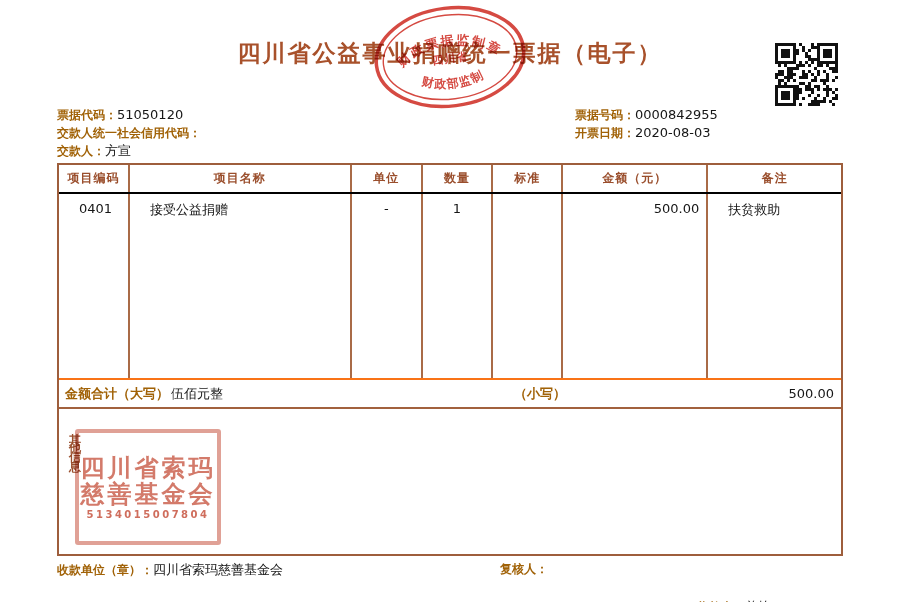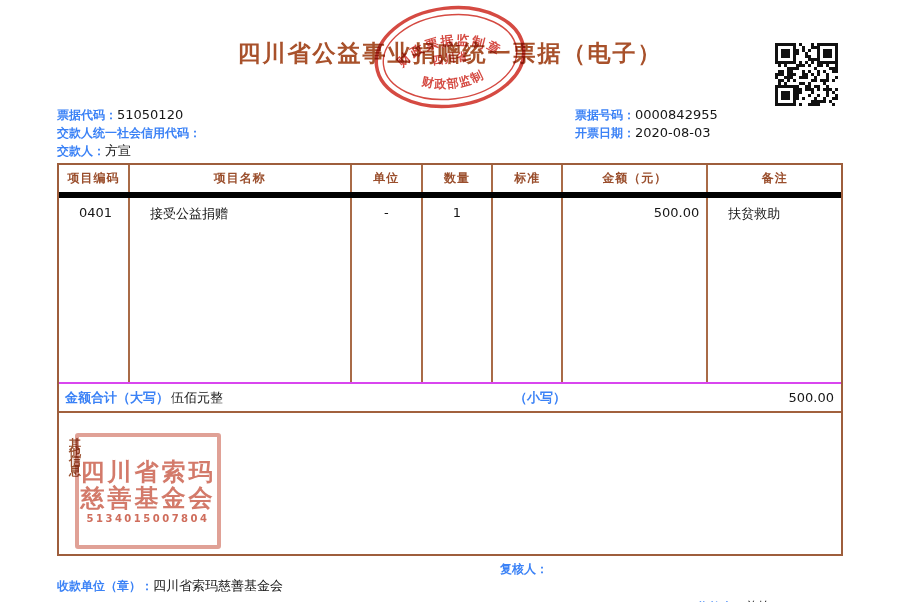--- a/index.html
+++ b/index.html
@@ -19,48 +19,48 @@
   .oval-stamp text, .oval-stamp textPath{
     fill:#cf3128;font-family:"DejaVu Serif","Liberation Serif",serif;font-weight:bold;
   }
   
   .qr{left:775px;top:43px;width:63px;height:63px;}
   
   .hdr{font-size:12px;line-height:18px;}
   .hdr-left{left:57px;top:106px;}
   .hdr-right{left:575px;top:106px;}
   .lbl{
-    color:#3b82f6;font-weight:bold;
+    color:#a16207;font-weight:bold;
     font-family:Liberation Sans, sans-serif;
   }
   .val{color:#161616;font-size:13px;}
   
   .box{
     left:57px;top:163px;width:786px;height:393px;
     border:2px solid #9e5e3c;box-sizing:border-box;
     display:flex;flex-direction:column;
   }
-  .thead{height:27px;border-bottom:6px solid #000000;display:flex;}
+  .thead{height:27px;border-bottom:2px solid #000000;display:flex;}
   .tbody{height:184px;display:flex;}
   .cell{box-sizing:border-box;border-right:2px solid #a96b47;}
   .cell:last-child{border-right:none;}
   .c1{width:72px;} .c2{width:226px;} .c3{width:72px;} .c4{width:72px;}
   .c5{width:71px;} .c6{width:148px;} .c7{width:135px;}
   .thead .cell{
     display:flex;align-items:center;justify-content:center;
     color:#9a4e2c;font-weight:bold;font-size:12px;
     font-family:"DejaVu Serif","Liberation Serif",serif;letter-spacing:1px;
   }
   .tbody .cell{font-size:13px;color:#161616;padding-top:7px;}
   .al{padding-left:20px;text-align:left;}
   .ac{text-align:center;}
   .ar{padding-right:7px;text-align:right;}
   
   .trow{
-    height:27px;border-top:2px solid #d946ef;border-bottom:2px solid #a2613e;
+    height:27px;border-top:2px solid #f97316;border-bottom:2px solid #a2613e;
     position:relative;display:flex;align-items:center;font-size:13px;
   }
   .trow .tlabel{padding-left:6px;}
   .trow .words{color:#161616;margin-left:2px;}
   .trow .small{position:absolute;left:455px;}
   .trow .tamount{position:absolute;right:7px;color:#161616;}
   
   .other{flex:1;position:relative;}
   .vlabel{
     position:absolute;left:7px;top:14px;height:108px;
@@ -80,21 +80,21 @@
     color:rgba(199,84,64,.78);white-space:nowrap;
   }
   .sq-l3{
     font-family:"DejaVu Serif","Liberation Serif",serif;
     font-size:27px;line-height:29px;font-weight:900;letter-spacing:1px;
     color:rgba(190,70,48,.92);white-space:nowrap;
   }
   .sq-num{font-size:10px;font-weight:bold;letter-spacing:2.5px;color:rgba(199,84,64,.85);margin-top:2px;}
   
   .footer{left:57px;top:561px;width:786px;height:20px;font-size:12px;}
-  .f-unit{position:absolute;left:0;top:16px;}
+  .f-unit{position:absolute;left:0;top:0;}
   .f-review{position:absolute;left:443px;top:0;}
   .f-payee{position:absolute;left:640px;top:0;margin-top:37px;}
 </style>
 </head>
 <body>
 
 <div class="abs title">四川省公益事业捐赠统一票据（电子）</div>
 
 <svg class="abs oval-stamp" viewBox="0 0 156 106">
   <ellipse cx="78" cy="53" rx="74" ry="49" fill="none" stroke="#cf3128" stroke-width="3.5"></ellipse>

